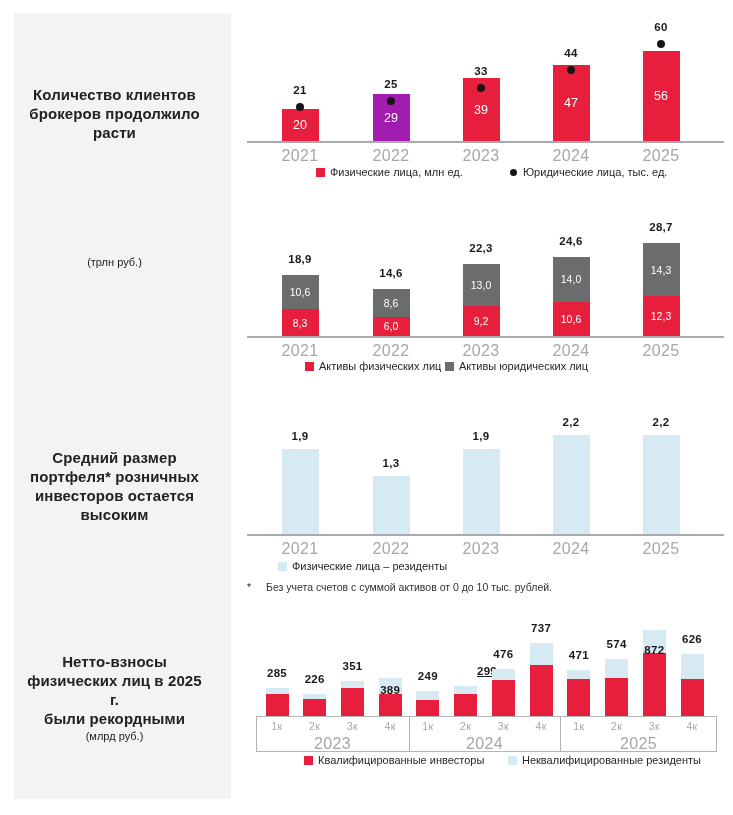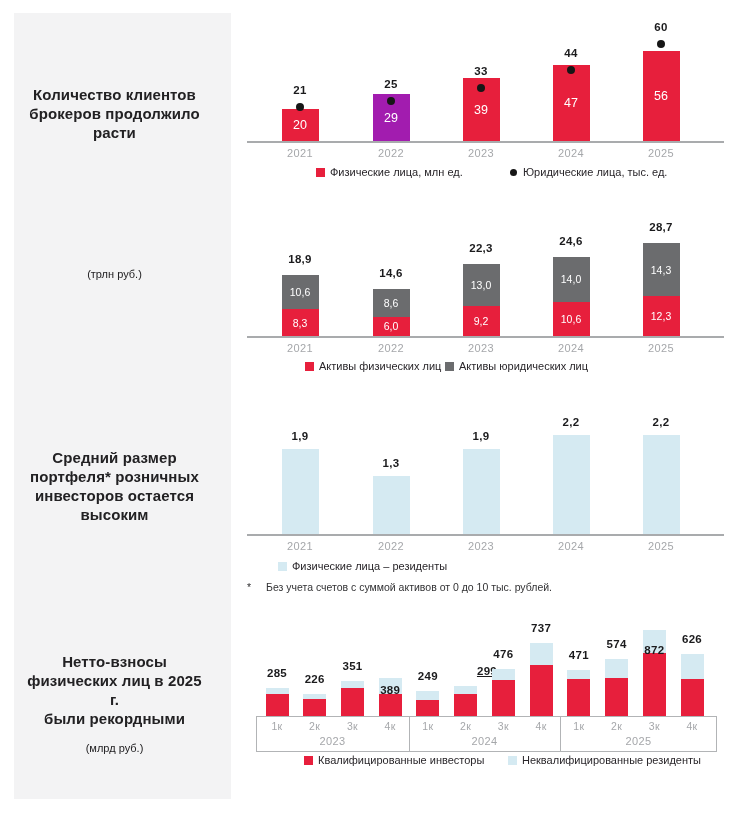--- a/index.html
+++ b/index.html
@@ -3,26 +3,26 @@
 <meta charset="utf-8">
 <style>
   html,body{margin:0;padding:0;}
   body{width:733px;height:815px;position:relative;background:#ffffff;
        font-family:"Liberation Sans","DejaVu Sans",sans-serif;overflow:hidden;}
   .layer{position:absolute;left:0;top:0;width:733px;height:815px;}
   .sidebar{position:absolute;left:14px;top:13px;width:217px;height:786px;background:#f3f3f4;}
   .panel{position:absolute;left:22px;width:185px;text-align:center;}
   .p0{top:85px}.p1{top:254px}.p2{top:448px}.p3{top:652px}
   .panel-title{font-weight:bold;font-size:15px;line-height:19px;color:#222123;white-space:pre-line;letter-spacing:.1px;}
-  .panel-unit{font-weight:400;font-size:11px;line-height:13px;margin-top:14px;color:#222123;}
+  .panel-unit{font-weight:400;font-size:11px;line-height:13px;margin-top:2px;color:#222123;}
   .plot{position:absolute;border-bottom:0 solid #a9abad;}
   .bar-seg{position:absolute;display:flex;align-items:center;justify-content:center;color:#ffffff;font-weight:400;}
   .num{position:absolute;text-align:center;font-weight:bold;font-size:11.5px;color:#1b1b1d;width:64px;letter-spacing:.3px;}
   .dot{position:absolute;width:8px;height:8px;border-radius:50%;}
-  .cat{position:absolute;text-align:center;font-size:11px;color:#a5a7aa;width:64px;letter-spacing:.4px;}
+  .cat{position:absolute;text-align:center;font-size:16px;color:#a5a7aa;width:64px;letter-spacing:.4px;}
   .q{font-size:10.5px;}
   .legend-item{position:absolute;display:flex;align-items:center;gap:5px;font-size:11px;color:#29262a;font-weight:500;}
   .lm{display:inline-block;width:9px;height:9px;}
   .lm.dot-m{width:7px;height:7px;border-radius:50%;margin:0 1px;}
   .axis-box{position:absolute;border:1px solid #b2b4b6;box-sizing:border-box;}
   .sep{position:absolute;width:1px;background:#b2b4b6;}
   .footnote{position:absolute;display:flex;font-size:10.5px;color:#323234;}
   .footnote .fm{width:19px;}
 </style>
 </head>

